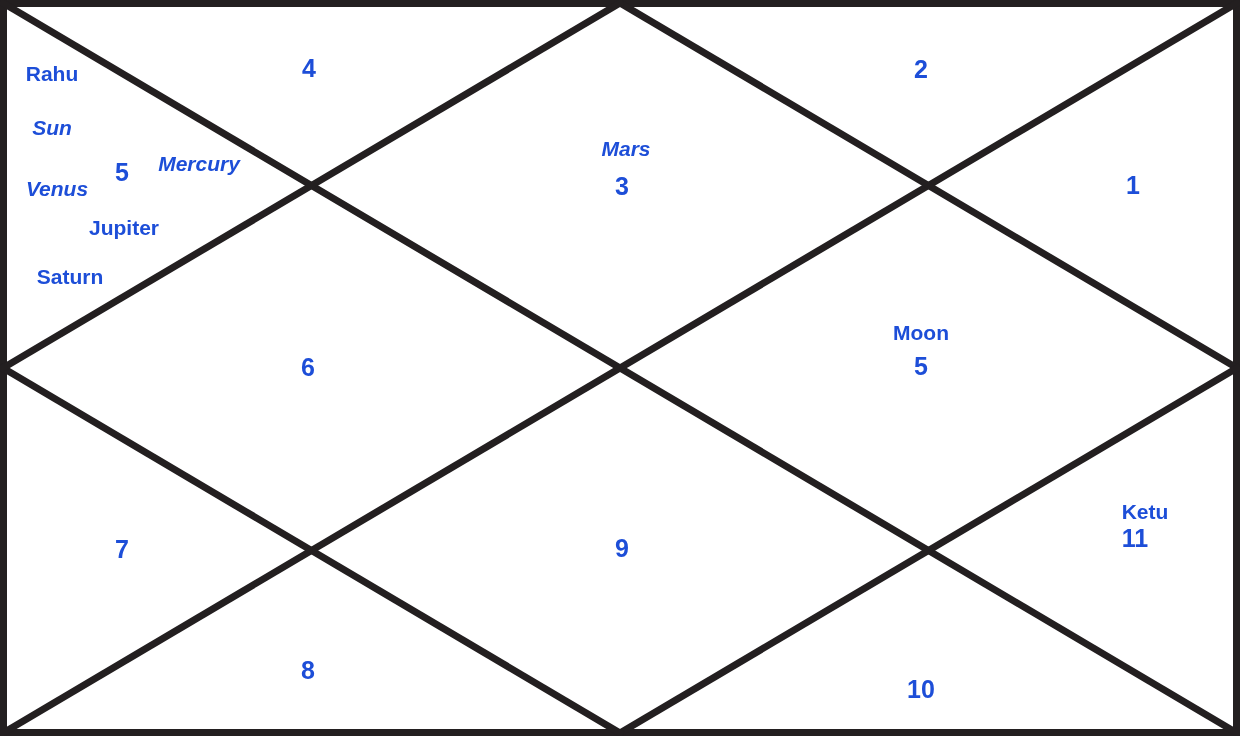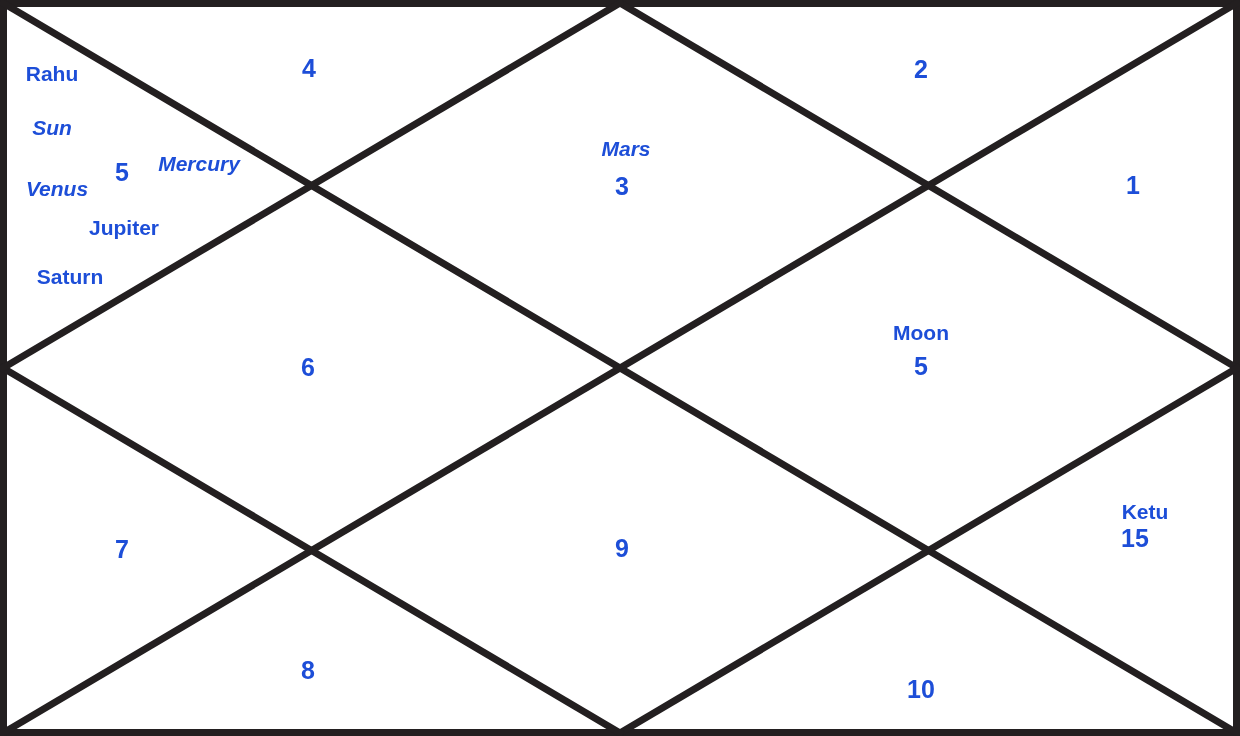--- a/index.html
+++ b/index.html
@@ -64,21 +64,21 @@
   <div class="chart-text house-number" style="left:1133px; top:185px;">1</div>
   <div class="chart-text house-number" style="left:921px;  top:69px;">2</div>
   <div class="chart-text house-number" style="left:622px;  top:186px;">3</div>
   <div class="chart-text house-number" style="left:309px;  top:68px;">4</div>
   <div class="chart-text house-number" style="left:122px;  top:172px;">5</div>
   <div class="chart-text house-number" style="left:308px;  top:367px;">6</div>
   <div class="chart-text house-number" style="left:122px;  top:549px;">7</div>
   <div class="chart-text house-number" style="left:308px;  top:670px;">8</div>
   <div class="chart-text house-number" style="left:622px;  top:548px;">9</div>
   <div class="chart-text house-number" style="left:921px;  top:689px;">10</div>
-  <div class="chart-text house-number" style="left:1135px; top:538px;">15</div>
+  <div class="chart-text house-number" style="left:1135px; top:538px;">11</div>
   <div class="chart-text house-number" style="left:921px;  top:366px;">5</div>
 
   <div class="chart-text planet-label" style="left:52px;   top:73px;">Rahu</div>
   <div class="chart-text planet-label" style="left:52px;   top:127px;font-style:italic;">Sun</div>
   <div class="chart-text planet-label" style="left:199px;  top:163px;font-style:italic;">Mercury</div>
   <div class="chart-text planet-label" style="left:57px;   top:188px;font-style:italic;">Venus</div>
   <div class="chart-text planet-label" style="left:124px;  top:227px;">Jupiter</div>
   <div class="chart-text planet-label" style="left:70px;   top:276px;">Saturn</div>
   <div class="chart-text planet-label" style="left:626px;  top:148px;font-style:italic;">Mars</div>
   <div class="chart-text planet-label" style="left:921px;  top:332px;">Moon</div>

